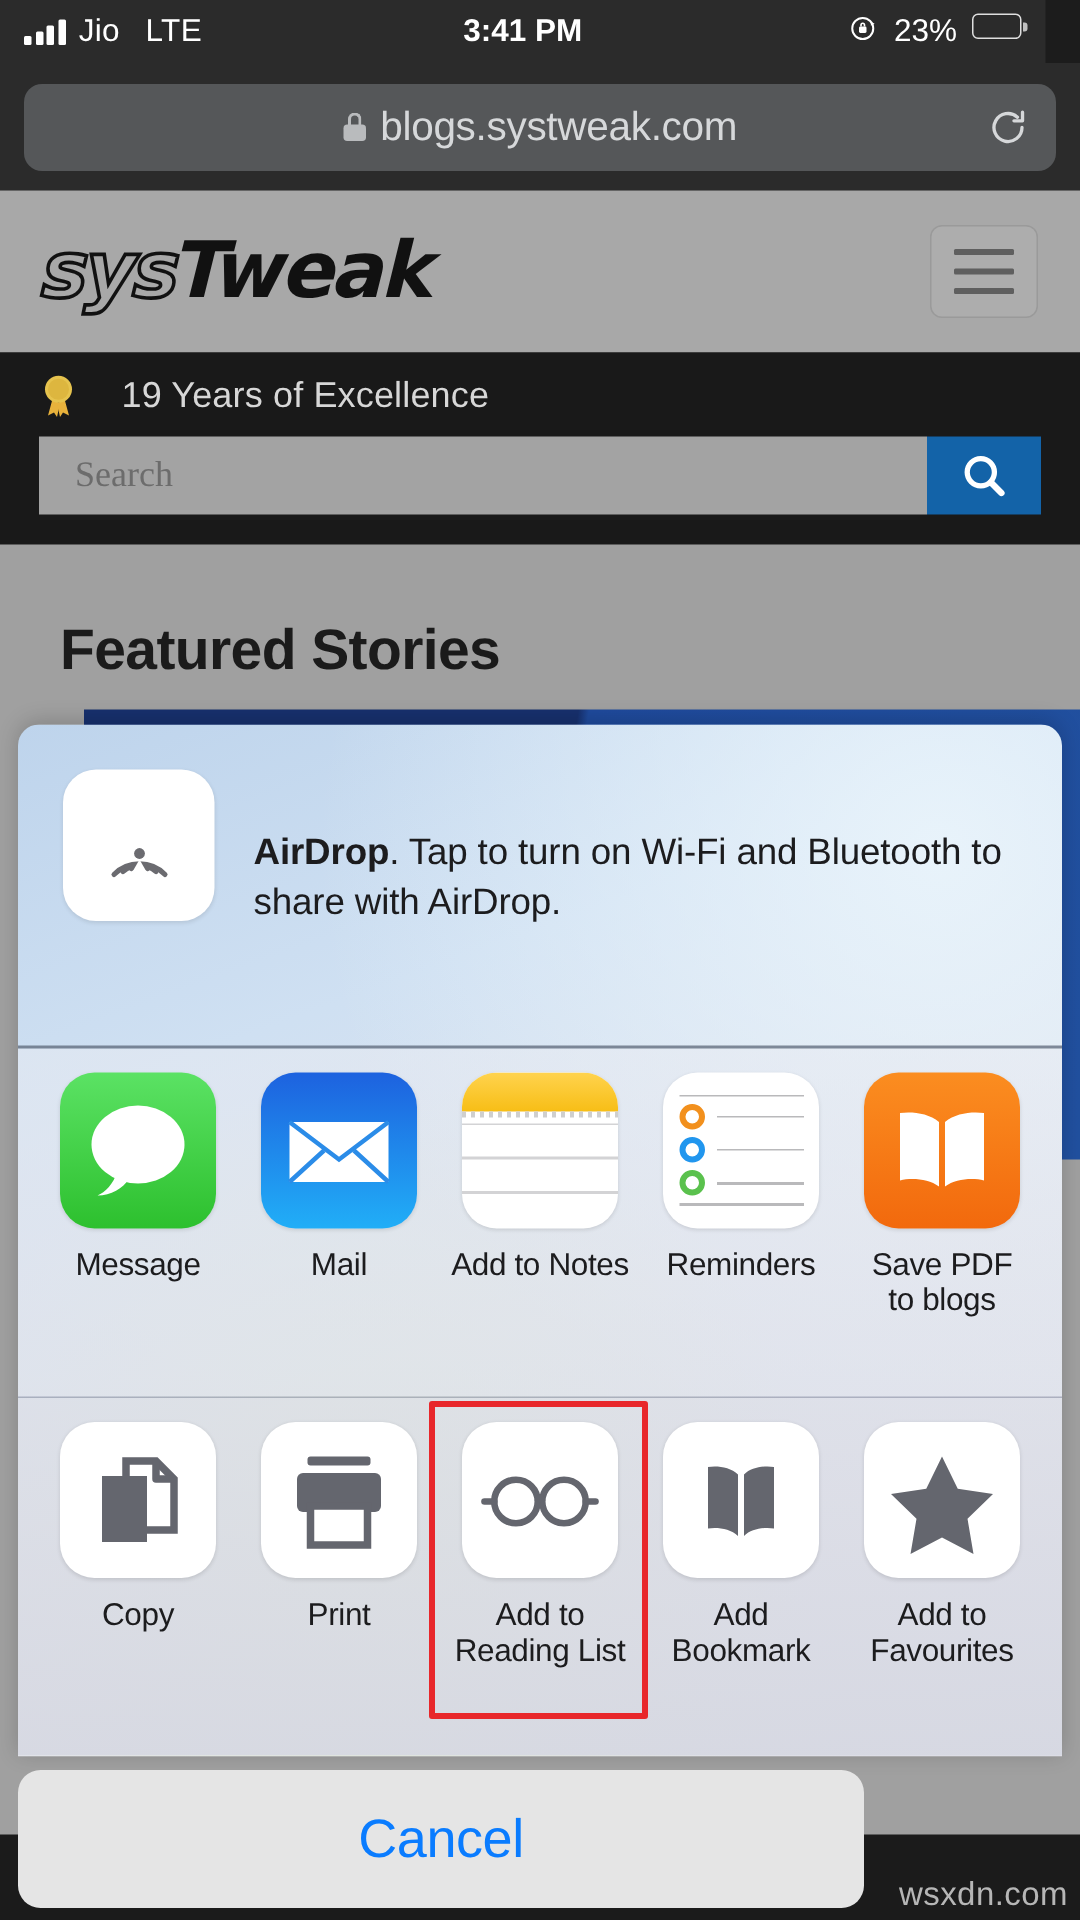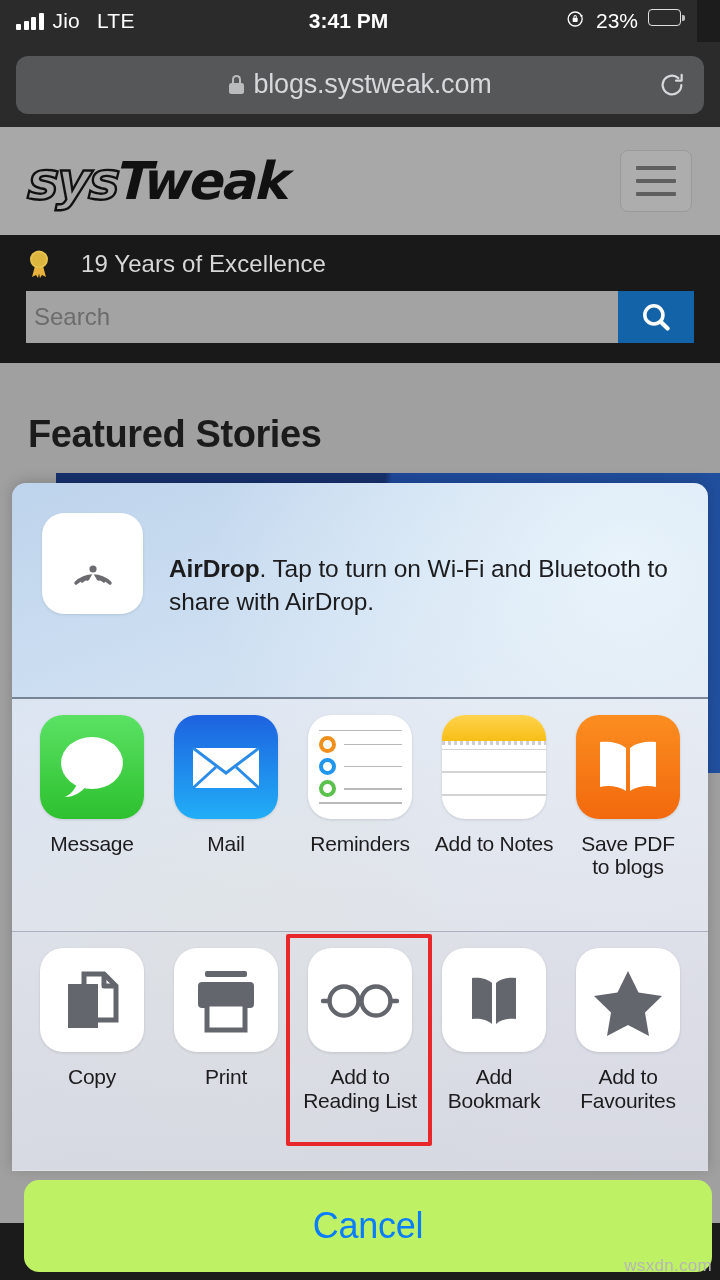--- a/index.html
+++ b/index.html
@@ -77,34 +77,34 @@
   .dark-band{
     position:absolute; left:0; top:235px; width:720px; height:128px; background:#191919;
     padding:0 26px;
   }
   .tagline{ display:flex; align-items:center; gap:29px; padding-top:14px; }
   .medal-svg{ width:26px; height:30px; display:block; }
   .tagline-text{ color:#d7d7d7; font-size:24px; letter-spacing:.1px; }
   .searchrow{ margin-top:12px; display:flex; height:52px; }
   .search-input{
     flex:1; background:#a3a3a3; border:none; outline:none;
-    font-size:24px; color:#f0f0f0; padding:0 8px; font-family:Liberation Sans, sans-serif;
+    font-size:24px; color:#f0f0f0; padding:0 24px; font-family:Liberation Serif, serif;
   }
   .search-input::placeholder{ color:#6c6c6c; }
   .search-btn{
     width:76px; background:#1363a8; border:none; display:flex;
     align-items:center; justify-content:center; cursor:pointer;
   }
 
   
   .content{
     position:absolute; left:0; top:363px; width:720px; height:917px; background:#a0a0a0;
   }
   .featured-title{
-    position:absolute; left:28px; top:50px; font-size:38px; font-weight:700; color:#1b1b1b;
+    position:absolute; left:40px; top:50px; font-size:38px; font-weight:700; color:#1b1b1b;
     letter-spacing:-.4px;
   }
   .banner{
     position:absolute; left:56px; top:110px; width:664px; height:300px;
     background:linear-gradient(100deg,#17306d 0%,#17306d 46%,#1f4a9c 47%,#21509f 100%);
   }
   .banner::after{
     content:""; position:absolute; left:58%; top:12px; width:120px; height:22px;
     background:#6b6f76; border-radius:3px; filter:blur(1px);
   }
@@ -174,28 +174,28 @@
   .rem-bar-full{ width:100%; height:1.7px; background:#b9b9bb; }
   .notes-top{ position:absolute; left:0; top:0; width:100%; height:26px;
               background:linear-gradient(180deg,#FFD34E 0%,#F7BE16 100%); }
   .notes-perf{ position:absolute; left:0; top:26px; width:100%; height:4px;
      background:repeating-linear-gradient(90deg,#cfcfcf 0 3px, transparent 3px 6px); }
   .notes-lines{ position:absolute; left:0; top:34px; width:100%; }
   .notes-lines div{ height:1.8px; background:#d3d3d5; margin:0 0 21px 0; }
 
   
   .cancel{
-    position:absolute; left:24px; top:1180px; width:688px; height:92px;
-    background:#bef264; border-radius:15px;
+    position:absolute; left:12px; top:1180px; width:564px; height:92px;
+    background:#e5e5e5; border-radius:15px;
     display:flex; align-items:center; justify-content:center;
     font-size:36px; color:#0a7cff; font-weight:500; cursor:pointer;
     letter-spacing:-.3px;
   }
   .watermark{
-    position:absolute; right:8px; bottom:4px; font-size:17px; color:#b6b6b6;
+    position:absolute; right:8px; bottom:4px; font-size:22px; color:#b6b6b6;
     letter-spacing:.3px; font-family:"Liberation Sans", sans-serif;
   }
 </style>
 </head>
 <body>
 
 <div class="statusbar">
   <div class="sb-left">
     <span class="signal">
       <i></i>
@@ -313,20 +313,33 @@
 
     <div class="cell">
       <div class="tile t-mail">
         <svg width="104" height="104" viewBox="0 0 104 104">
           <rect x="19" y="33" width="66" height="40" fill="#fff"></rect>
           <path d="M19 33 L52 58 L85 33" fill="none" stroke="#2B8CE8" stroke-width="3"></path>
           <path d="M19 73 L42 52 M85 73 L62 52" fill="none" stroke="#2B8CE8" stroke-width="3"></path>
         </svg>
       </div>
       <div class="cell-label">Mail</div>
+    </div>
+
+    <div class="cell">
+      <div class="tile tile-white">
+        <div class="notes-top"></div>
+        <div class="notes-perf"></div>
+        <div class="notes-lines">
+          <div></div>
+            <div></div>
+            <div></div>
+        </div>
+      </div>
+      <div class="cell-label">Add to Notes</div>
     </div>
 
     <div class="cell">
       <div class="tile tile-white">
         <div class="rem-lines">
           <div class="rem-bar-full"></div>
           <div class="rem-line">
             <span class="rem-dot" style="background:#fff;border:4px solid #F2901D"></span>
             <span class="rem-bar"></span>
           </div>
@@ -338,33 +351,20 @@
             <span class="rem-dot" style="background:#fff;border:4px solid #5AC14D"></span>
             <span class="rem-bar"></span>
           </div>
           <div class="rem-bar-full"></div>
         </div>
       </div>
       <div class="cell-label">Reminders</div>
     </div>
 
     <div class="cell">
-      <div class="tile tile-white">
-        <div class="notes-top"></div>
-        <div class="notes-perf"></div>
-        <div class="notes-lines">
-          <div></div>
-            <div></div>
-            <div></div>
-        </div>
-      </div>
-      <div class="cell-label">Add to Notes</div>
-    </div>
-
-    <div class="cell">
       <div class="tile t-ibooks">
         <svg width="104" height="104" viewBox="0 0 104 104">
           <path d="M50 33 C43 27 32 26 24 27 L24 72 C32 70 43 71 50 76 Z" fill="#fff"></path>
           <path d="M54 33 C61 27 72 26 80 27 L80 72 C72 70 61 71 54 76 Z" fill="#fff"></path>
         </svg>
       </div>
       <div class="cell-label">Save PDF
 to blogs</div>
     </div>
 

